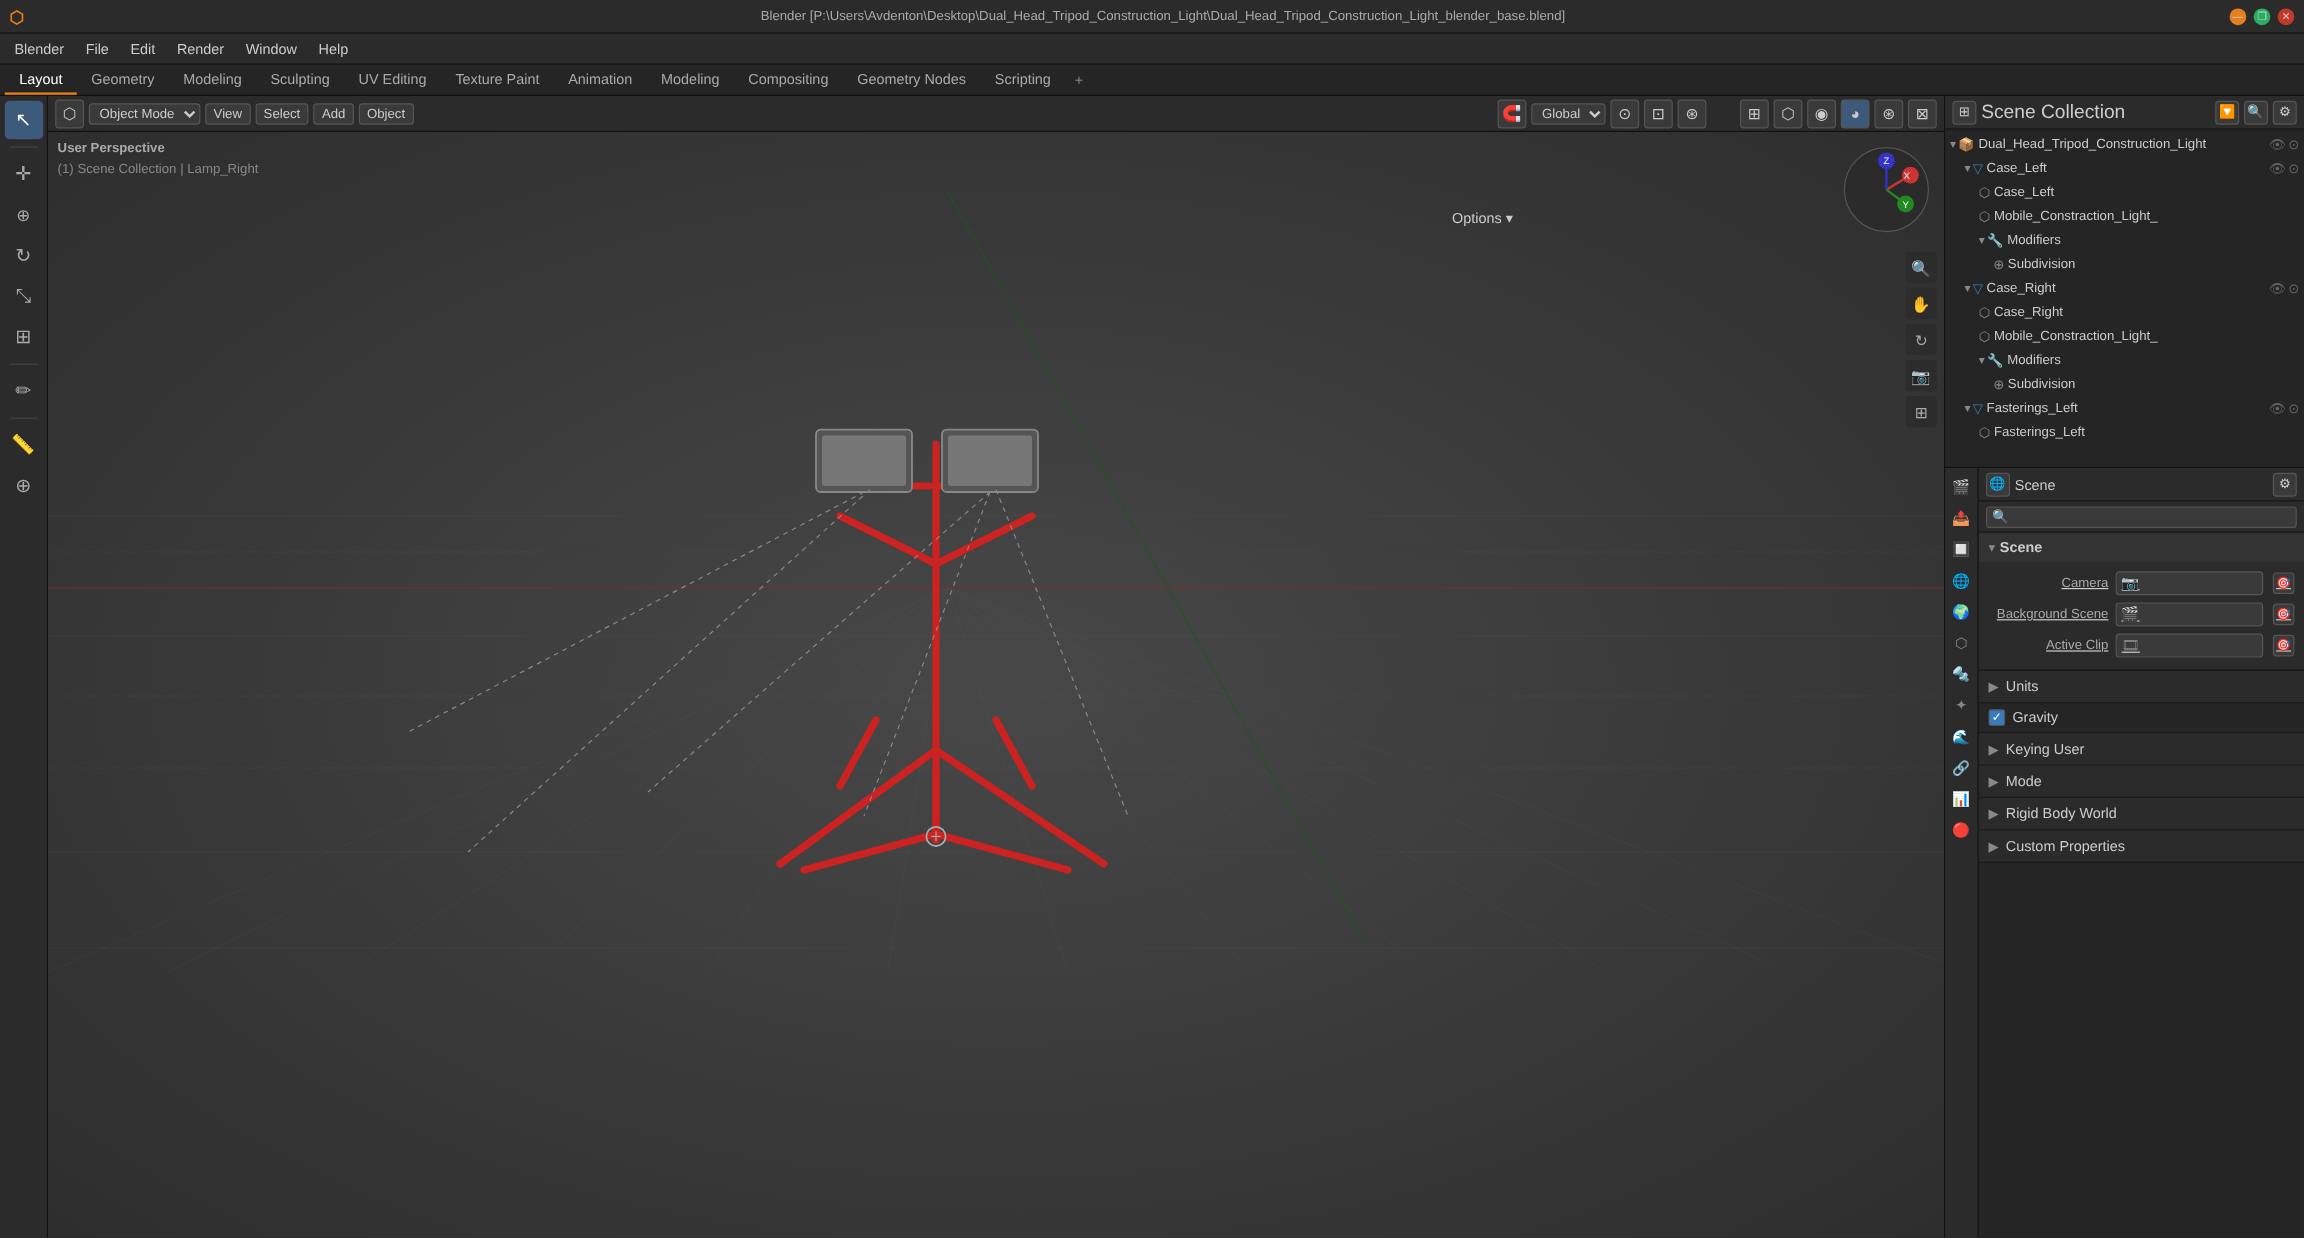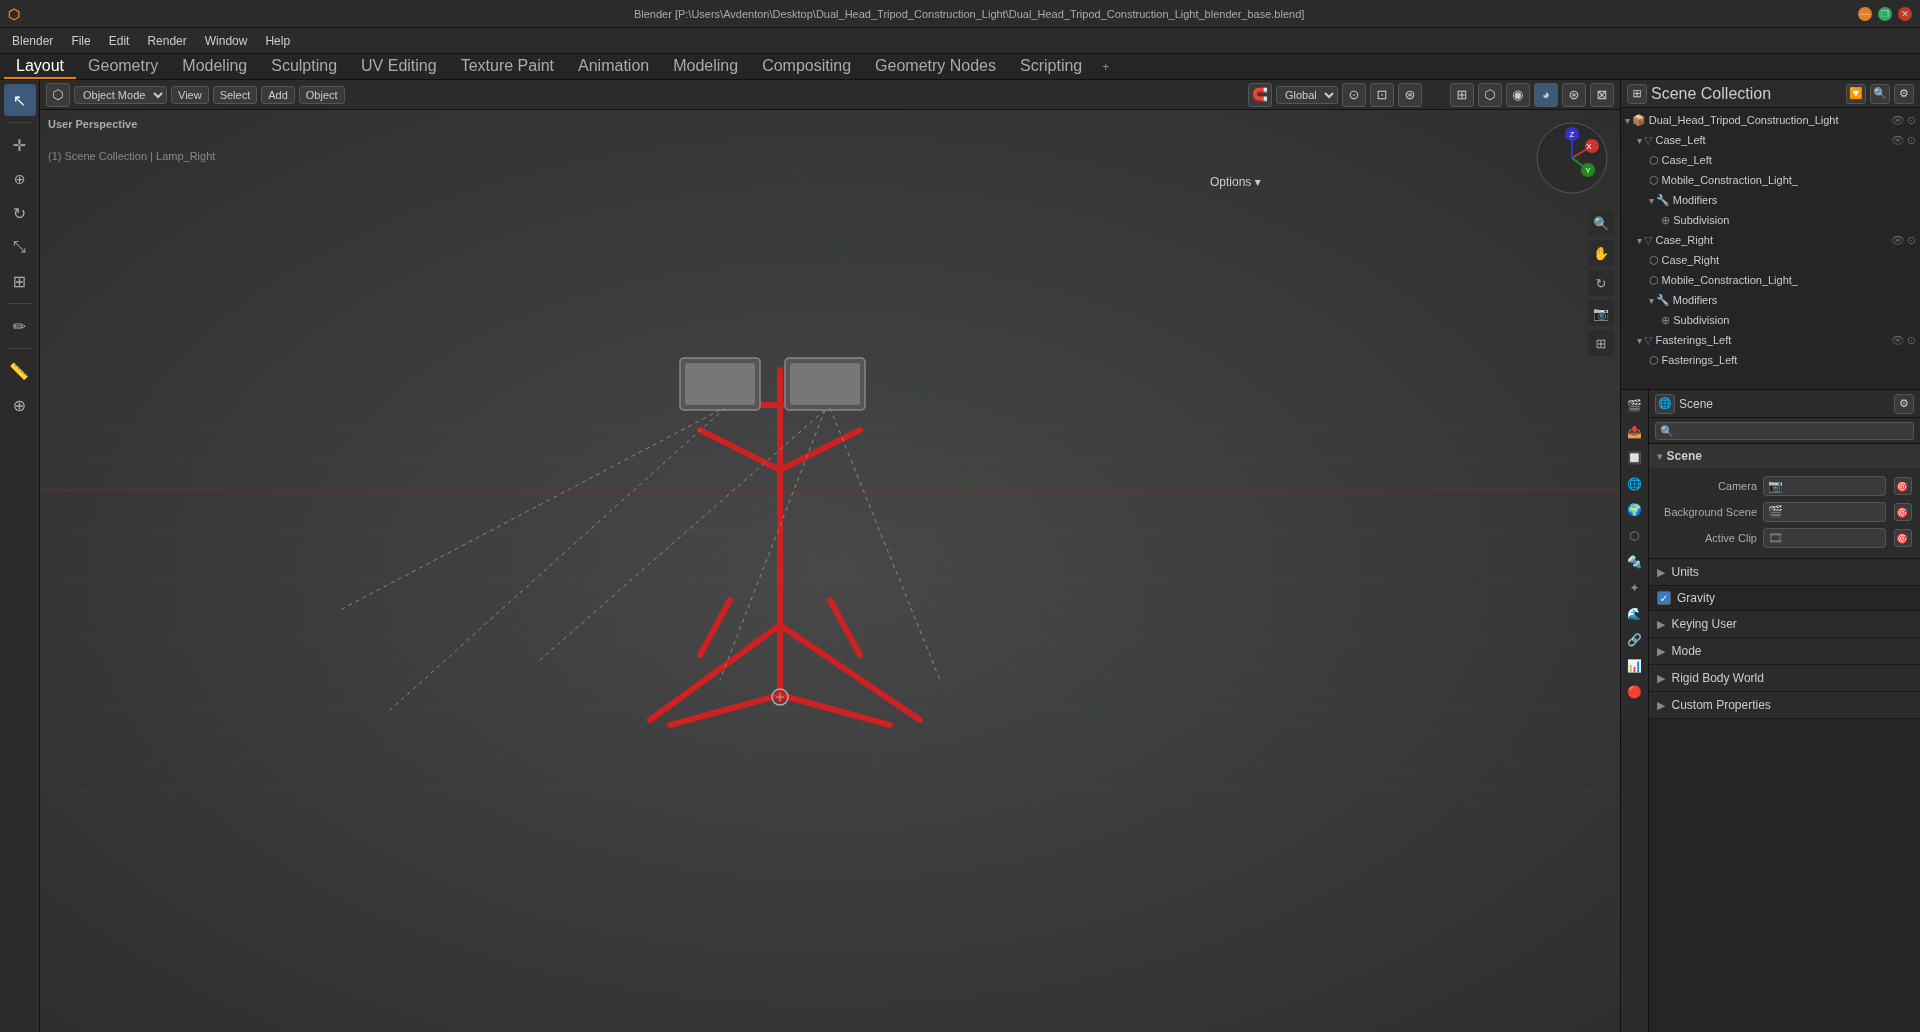--- a/index.html
+++ b/index.html
@@ -49,21 +49,21 @@
       align-items: stretch;
       border-bottom: 1px solid #111;
       padding: 0 4px;
     }
     .ws-tab {
       padding: 0 12px;
       display: flex;
       align-items: center;
       cursor: pointer;
       color: #aaa;
-      font-size: 16px;
+      font-size: 12px;
       border-bottom: 2px solid transparent;
     }
     .ws-tab.active { color: #fff; border-bottom: 2px solid #e87d0d; }
     .ws-tab-add { padding: 0 8px; display: flex; align-items: center; color: #888; cursor: pointer; }
 
     
     #main-layout {
       display: flex;
       height: calc(1032px - 28px - 26px - 26px);
       position: relative;
@@ -291,21 +291,21 @@
       display: flex;
       align-items: center;
       height: 24px;
       padding: 0 8px;
       cursor: pointer;
       background: #333;
     }
     .scene-prop-arrow { color: #888; margin-right: 4px; font-size: 11px; }
     .scene-prop-title { font-size: 12px; font-weight: bold; color: #ccc; }
 
-    .scene-prop-body { padding: 6px 8px; }
+    .scene-prop-body { padding: 6px 8px; text-decoration: underline; }
     .prop-row {
       display: flex;
       align-items: center;
       height: 24px;
       gap: 6px;
       margin-bottom: 2px;
     }
     .prop-label { color: #aaa; font-size: 11px; width: 100px; text-align: right; flex-shrink: 0; }
     .prop-field {
       flex: 1;
@@ -537,21 +537,21 @@
         </g>
 
         <circle cx="740" cy="587" r="8" fill="none" stroke="#aaa" stroke-width="1.5"></circle>
         <line x1="736" y1="587" x2="744" y2="587" stroke="#aaa" stroke-width="1"></line>
         <line x1="740" y1="583" x2="740" y2="591" stroke="#aaa" stroke-width="1"></line>
 
         <text x="1170" y="76" fill="#ccc" font-size="12" font-family="Arial">Options ▾</text>
       </svg>
 
       <div class="vp-overlay">
-        <div style="color:#aaa; font-weight:bold; margin-bottom:20px;">User Perspective</div>
+        <div style="color:#aaa; font-weight:bold; margin-bottom:5px;">User Perspective</div>
         <div style="color:#888;">(1) Scene Collection | Lamp_Right</div>
       </div>
 
       <div id="nav-gizmo">
         <svg width="80" height="80" viewBox="0 0 80 80">
           <circle cx="40" cy="40" r="35" fill="rgba(40,40,40,0.6)" stroke="#555" stroke-width="1"></circle>
 
           <line x1="40" y1="40" x2="60" y2="28" stroke="#cc3333" stroke-width="2"></line>
           <circle cx="60" cy="28" r="7" fill="#cc3333"></circle>
           <text x="57" y="31" fill="white" font-size="8" text-anchor="middle">X</text>

